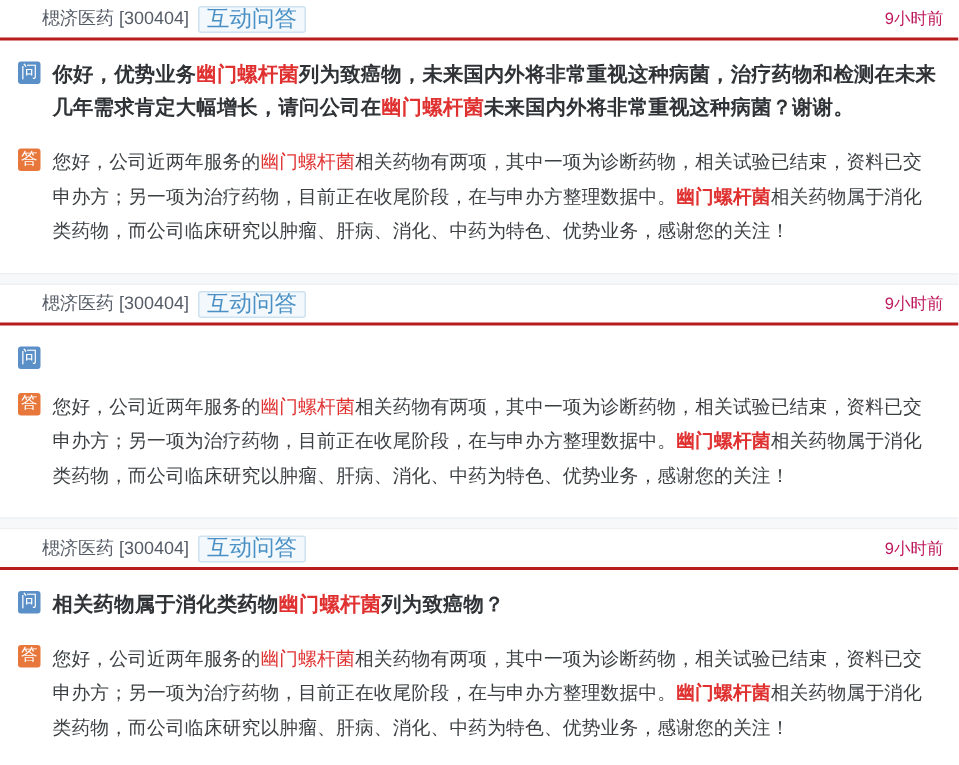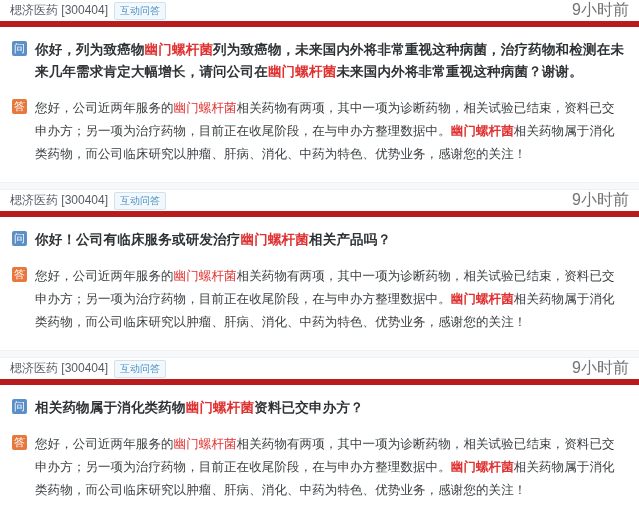--- a/index.html
+++ b/index.html
@@ -21,45 +21,45 @@
     position: relative;
   }
   .qa-block {
     position: relative;
   }
   
   .qa-header {
     display: flex;
     align-items: center;
     height: 27px;
-    border-bottom: 6px solid #b91c1c;
-    padding: 0 10px 0 10px;
+    border-bottom: 2px solid #b91c1c;
+    padding: 0 10px 0 28px;
     background: #fff;
   }
   .company-name {
     font-size: 12px;
     color: #555c66;
     margin-right: 6px;
     letter-spacing: 0px;
     white-space: nowrap;
   }
   .tag {
-    font-size: 10px;
+    font-size: 15px;
     color: #4a90c4;
     border: 1px solid #cfe2ef;
     background: #f2f8fc;
     border-radius: 2px;
     padding: 1px 5px 2px 5px;
     line-height: 13px;
     white-space: nowrap;
   }
   .spacer { flex: 1 1 auto; }
   .time {
-    font-size: 16px;
-    color: #737373;
+    font-size: 11px;
+    color: #be185d;
     white-space: nowrap;
   }
   
   .qa-question {
     display: flex;
     align-items: flex-start;
     padding: 12px 14px 10px 12px;
   }
   .badge {
     width: 15px;
@@ -110,55 +110,54 @@
   <div id="blocks-root">
       <div class="qa-block">
         <div class="qa-header">
           <span class="company-name">楒济医药 [300404]</span>
           <span class="tag">互动问答</span>
           <span class="spacer"></span>
           <span class="time">9小时前</span>
         </div>
         <div class="qa-question">
           <div class="badge badge-q">问</div>
-          <div class="q-text"><span>你好，列为致癌物</span><span class="hl-b">幽门螺杆菌</span><span>列为致癌物，未来国内外将非常重视这种病菌，治疗药物和检测在未来几年需求肯定大幅增长，请问公司在</span><span class="hl-b">幽门螺杆菌</span><span>未来国内外将非常重视这种病菌？谢谢。</span></div>
+          <div class="q-text"><span>你好，优势业务</span><span class="hl-b">幽门螺杆菌</span><span>列为致癌物，未来国内外将非常重视这种病菌，治疗药物和检测在未来几年需求肯定大幅增长，请问公司在</span><span class="hl-b">幽门螺杆菌</span><span>未来国内外将非常重视这种病菌？谢谢。</span></div>
         </div>
         <div class="qa-answer">
           <div class="badge badge-a">答</div>
           <div class="a-text"><span>您好，公司近两年服务的</span><span class="hl">幽门螺杆菌</span><span>相关药物有两项，其中一项为诊断药物，相关试验已结束，资料已交申办方；另一项为治疗药物，目前正在收尾阶段，在与申办方整理数据中。</span><span class="hl-b">幽门螺杆菌</span><span>相关药物属于消化类药物，而公司临床研究以肿瘤、肝病、消化、中药为特色、优势业务，感谢您的关注！</span></div>
         </div>
       </div>
       <div class="gap"></div>
       <div class="qa-block">
         <div class="qa-header">
           <span class="company-name">楒济医药 [300404]</span>
           <span class="tag">互动问答</span>
           <span class="spacer"></span>
           <span class="time">9小时前</span>
         </div>
         <div class="qa-question">
           <div class="badge badge-q">问</div>
-          <div class="q-text"><span>你好！公司有临床服务或研发治疗</span><span class="hl-b">幽门螺杆菌</span><span>相关产品吗？</span></div>
         </div>
         <div class="qa-answer">
           <div class="badge badge-a">答</div>
           <div class="a-text"><span>您好，公司近两年服务的</span><span class="hl">幽门螺杆菌</span><span>相关药物有两项，其中一项为诊断药物，相关试验已结束，资料已交申办方；另一项为治疗药物，目前正在收尾阶段，在与申办方整理数据中。</span><span class="hl-b">幽门螺杆菌</span><span>相关药物属于消化类药物，而公司临床研究以肿瘤、肝病、消化、中药为特色、优势业务，感谢您的关注！</span></div>
         </div>
       </div>
       <div class="gap"></div>
       <div class="qa-block">
         <div class="qa-header">
           <span class="company-name">楒济医药 [300404]</span>
           <span class="tag">互动问答</span>
           <span class="spacer"></span>
           <span class="time">9小时前</span>
         </div>
         <div class="qa-question">
           <div class="badge badge-q">问</div>
-          <div class="q-text"><span>相关药物属于消化类药物</span><span class="hl-b">幽门螺杆菌</span><span>资料已交申办方？</span></div>
+          <div class="q-text"><span>相关药物属于消化类药物</span><span class="hl-b">幽门螺杆菌</span><span>列为致癌物？</span></div>
         </div>
         <div class="qa-answer">
           <div class="badge badge-a">答</div>
           <div class="a-text"><span>您好，公司近两年服务的</span><span class="hl">幽门螺杆菌</span><span>相关药物有两项，其中一项为诊断药物，相关试验已结束，资料已交申办方；另一项为治疗药物，目前正在收尾阶段，在与申办方整理数据中。</span><span class="hl-b">幽门螺杆菌</span><span>相关药物属于消化类药物，而公司临床研究以肿瘤、肝病、消化、中药为特色、优势业务，感谢您的关注！</span></div>
         </div>
       </div>
     </div>
 </div>
 
 </body></html>

